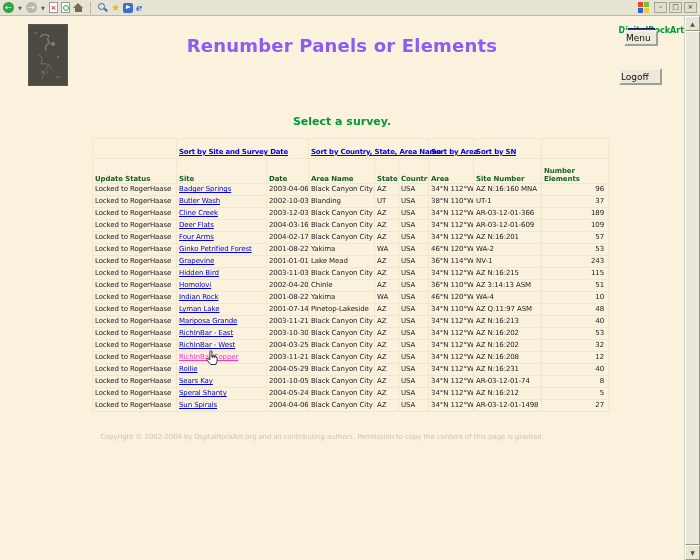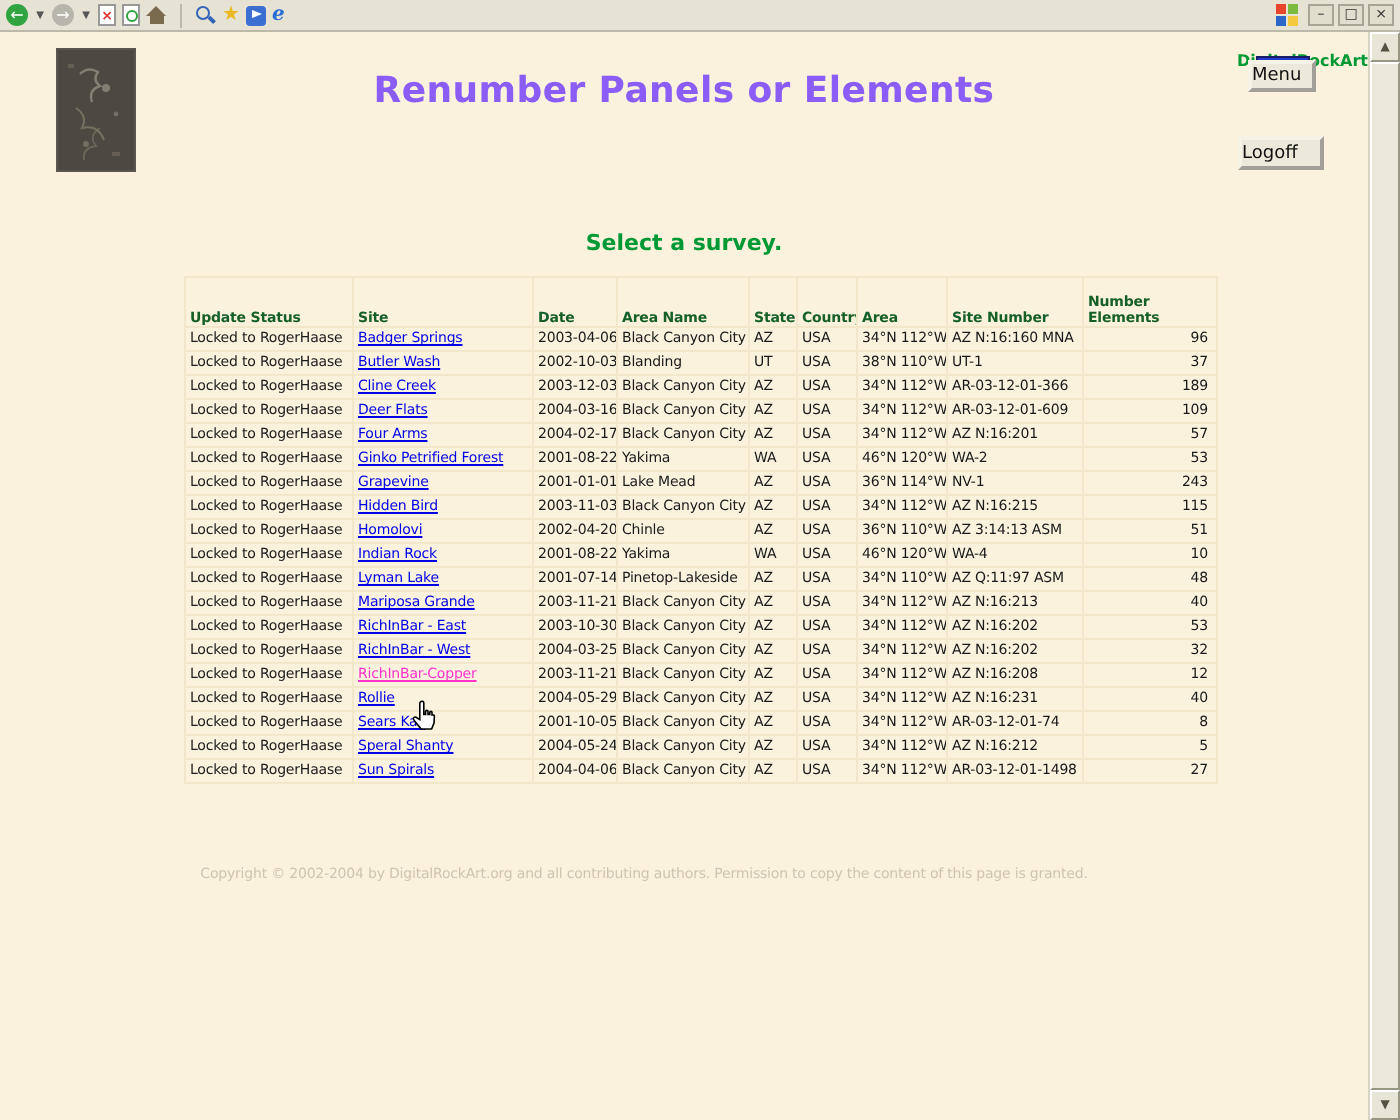--- a/index.html
+++ b/index.html
@@ -153,20 +153,28 @@
         <col style="width:90px">
         <col style="width:42px">
       <col style="width:66px">
         <col style="width:24px">
         <col style="width:30px">
       <col style="width:45px">
         <col style="width:68px">
         <col style="width:67px">
     </colgroup>
   <thead>
+        <tr class="sort-row">
+          <th colspan="1"></th>
+          <th colspan="2"><a href="#" class="sort-link">Sort by Site and Survey Date</a></th>
+          <th colspan="3"><a href="#" class="sort-link">Sort by Country, State, Area Name</a></th>
+          <th colspan="1"><a href="#" class="sort-link">Sort by Area</a></th>
+          <th colspan="1"><a href="#" class="sort-link">Sort by SN</a></th>
+          <th colspan="1"></th>
+        </tr>
         <tr class="col-head">
           <th class="col-status">Update Status</th>
           <th class="col-site">Site</th>
           <th class="col-date">Date</th>
           <th class="col-area_name">Area Name</th>
           <th class="col-state">State</th>
           <th class="col-country">Country</th>
           <th class="col-area">Area</th>
           <th class="col-site_number">Site Number</th>
           <th class="col-elements">Number Elements</th>

